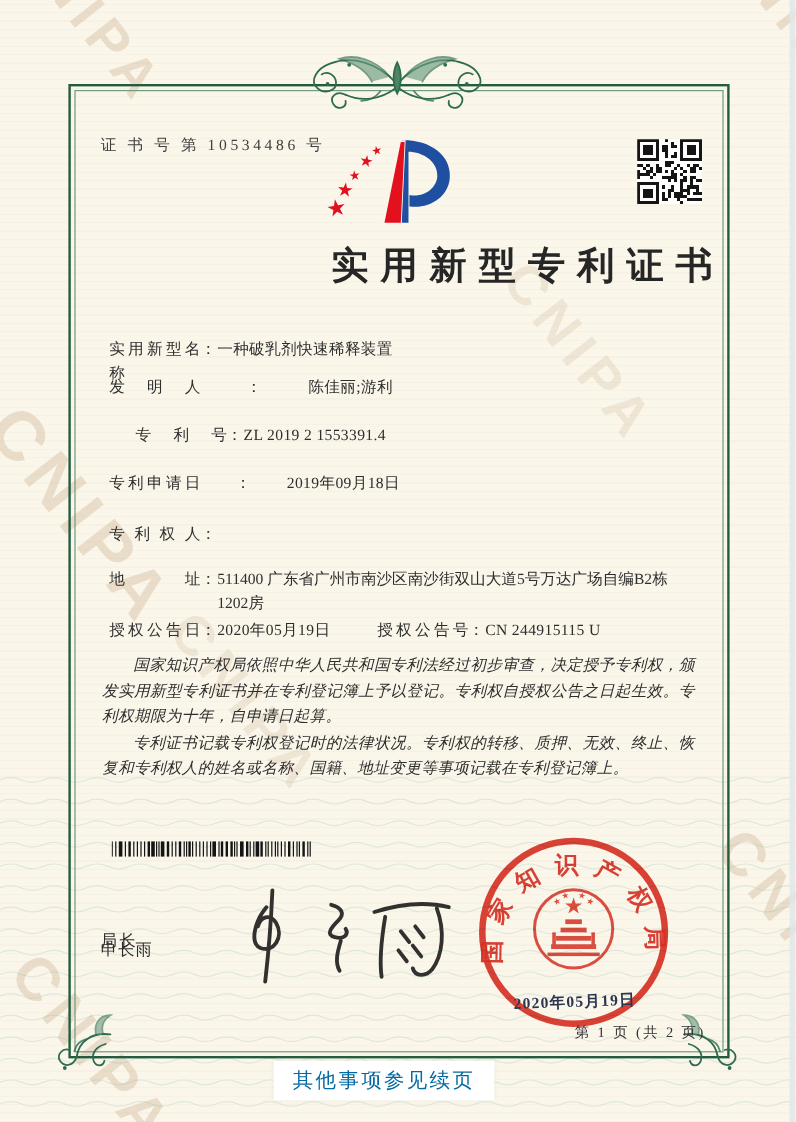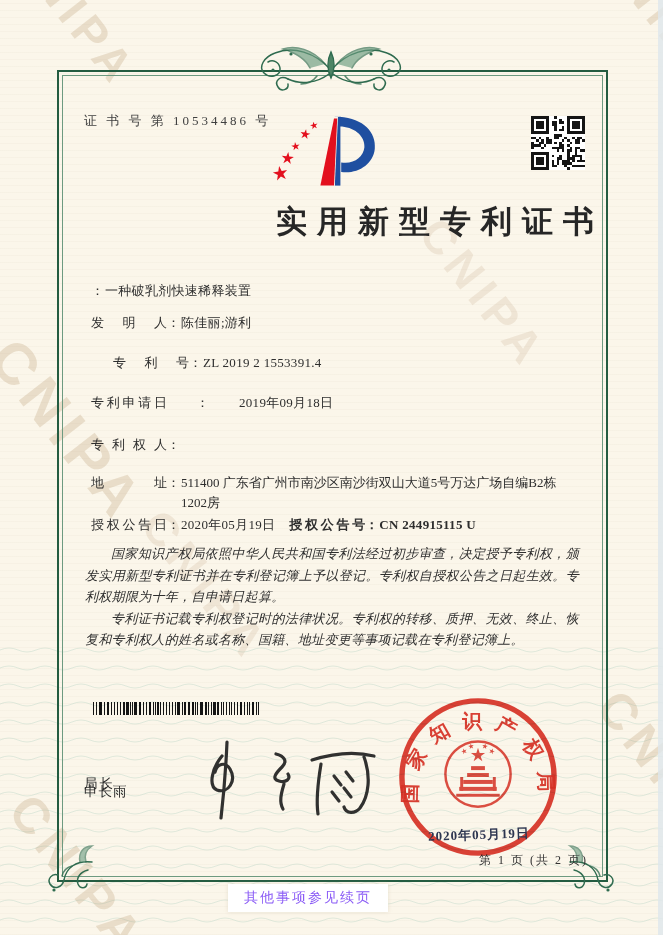--- a/index.html
+++ b/index.html
@@ -24,40 +24,40 @@
           color:#3f3f3f;z-index:2;}
   .title{position:absolute;left:57px;top:201px;width:547px;text-align:right;
          font-size:31px;font-weight:bold;letter-spacing:10px;color:#262626;z-index:2;}
   .fields{position:absolute;left:91px;top:281px;width:492px;font-size:13px;
           color:#2e2e2e;z-index:2;}
   .frow{position:absolute;left:0;display:flex;line-height:20px;}
   .flabel{display:inline-block;width:76px;text-align:justify;text-align-last:justify;}
   .fcolon{display:inline-block;width:14px;}
   .fval{letter-spacing:0.3px;}
   .fval.addr{display:inline-block;width:394px;letter-spacing:0;}
-  .grant2{margin-left:14px;display:flex;font-weight:bold;}
+  .grant2{margin-left:39px;display:flex;}
   .body-text{position:absolute;left:85px;top:543px;width:494px;font-size:13px;
              line-height:21.5px;color:#2e2e2e;z-index:2;font-style:italic;
              letter-spacing:0.3px;text-align:justify;}
   .body-text p{margin:0;text-indent:2em;}
   .barcode{position:absolute;left:93px;top:701px;width:170px;height:13px;z-index:2;}
   .sign-title{position:absolute;left:84px;top:757px;font-size:13.5px;color:#2b2b2b;
               letter-spacing:2px;z-index:2;margin-top:18px;}
   .sign-name{position:absolute;left:84px;top:783px;font-size:13.5px;color:#2b2b2b;
              letter-spacing:1px;z-index:2;}
   .signature{position:absolute;left:192px;top:736px;z-index:2;}
   .seal{position:absolute;left:394px;top:693px;width:168px;height:168px;z-index:3;
         mix-blend-mode:multiply;opacity:0.95;}
   .seal-date{position:absolute;left:398px;top:826px;width:162px;text-align:center;
              font-size:13px;color:#2c3550;letter-spacing:1px;z-index:4;
              transform:rotate(-2deg);font-weight:bold;}
   .page-ind{position:absolute;left:28px;top:852px;width:560px;text-align:right;
             font-size:12px;color:#333;letter-spacing:2px;z-index:2;}
   .cont-note{position:absolute;left:228px;top:884px;background:#ffffff;
-             padding:5px 16px;font-size:14px;color:#8b5cf6;letter-spacing:2px;z-index:2;
+             padding:5px 16px;font-size:17px;color:#0369a1;letter-spacing:2px;z-index:2;
              box-shadow:0 0 4px rgba(200,190,170,0.4);}
   .waves{position:absolute;inset:0;z-index:0;}
   .edge-strip{position:absolute;right:0;top:0;width:5px;height:100%;
               background:#dfe7ec;opacity:.8;z-index:5;}
   .logo{position:absolute;left:266px;top:109px;z-index:2;}
   .qr{position:absolute;left:531px;top:116px;width:54px;height:54px;z-index:2;}
 </style>
 </head>
 <body>
 
@@ -272,24 +272,25 @@
       <rect x="19" y="19" width="1" height="1" fill="#151515"></rect>
       <rect x="20" y="19" width="1" height="1" fill="#151515"></rect>
       <rect x="14" y="20" width="1" height="1" fill="#151515"></rect>
     </svg>
 </div>
 
 <div class="title">实用新型专利证书</div>
 
 <div class="fields">
   <div class="frow" style="top:0;">
+    <span class="flabel">实用新型名称</span>
       <span class="fcolon">：</span>
       <span class="fval">一种破乳剂快速稀释装置</span>
   </div>
-  <div class="frow" style="top:32px;">
+  <div class="frow" style="top:32px;gap:38px;">
     <span class="flabel">发明人</span>
       <span class="fcolon">：</span>
       <span class="fval">陈佳丽;游利</span>
   </div>
   <div class="frow" style="top:72px;margin-left:22px;">
     <span class="flabel">专利号</span>
       <span class="fcolon">：</span>
       <span class="fval">ZL 2019 2 1553391.4</span>
   </div>
   <div class="frow" style="top:112px;gap:29px;">

